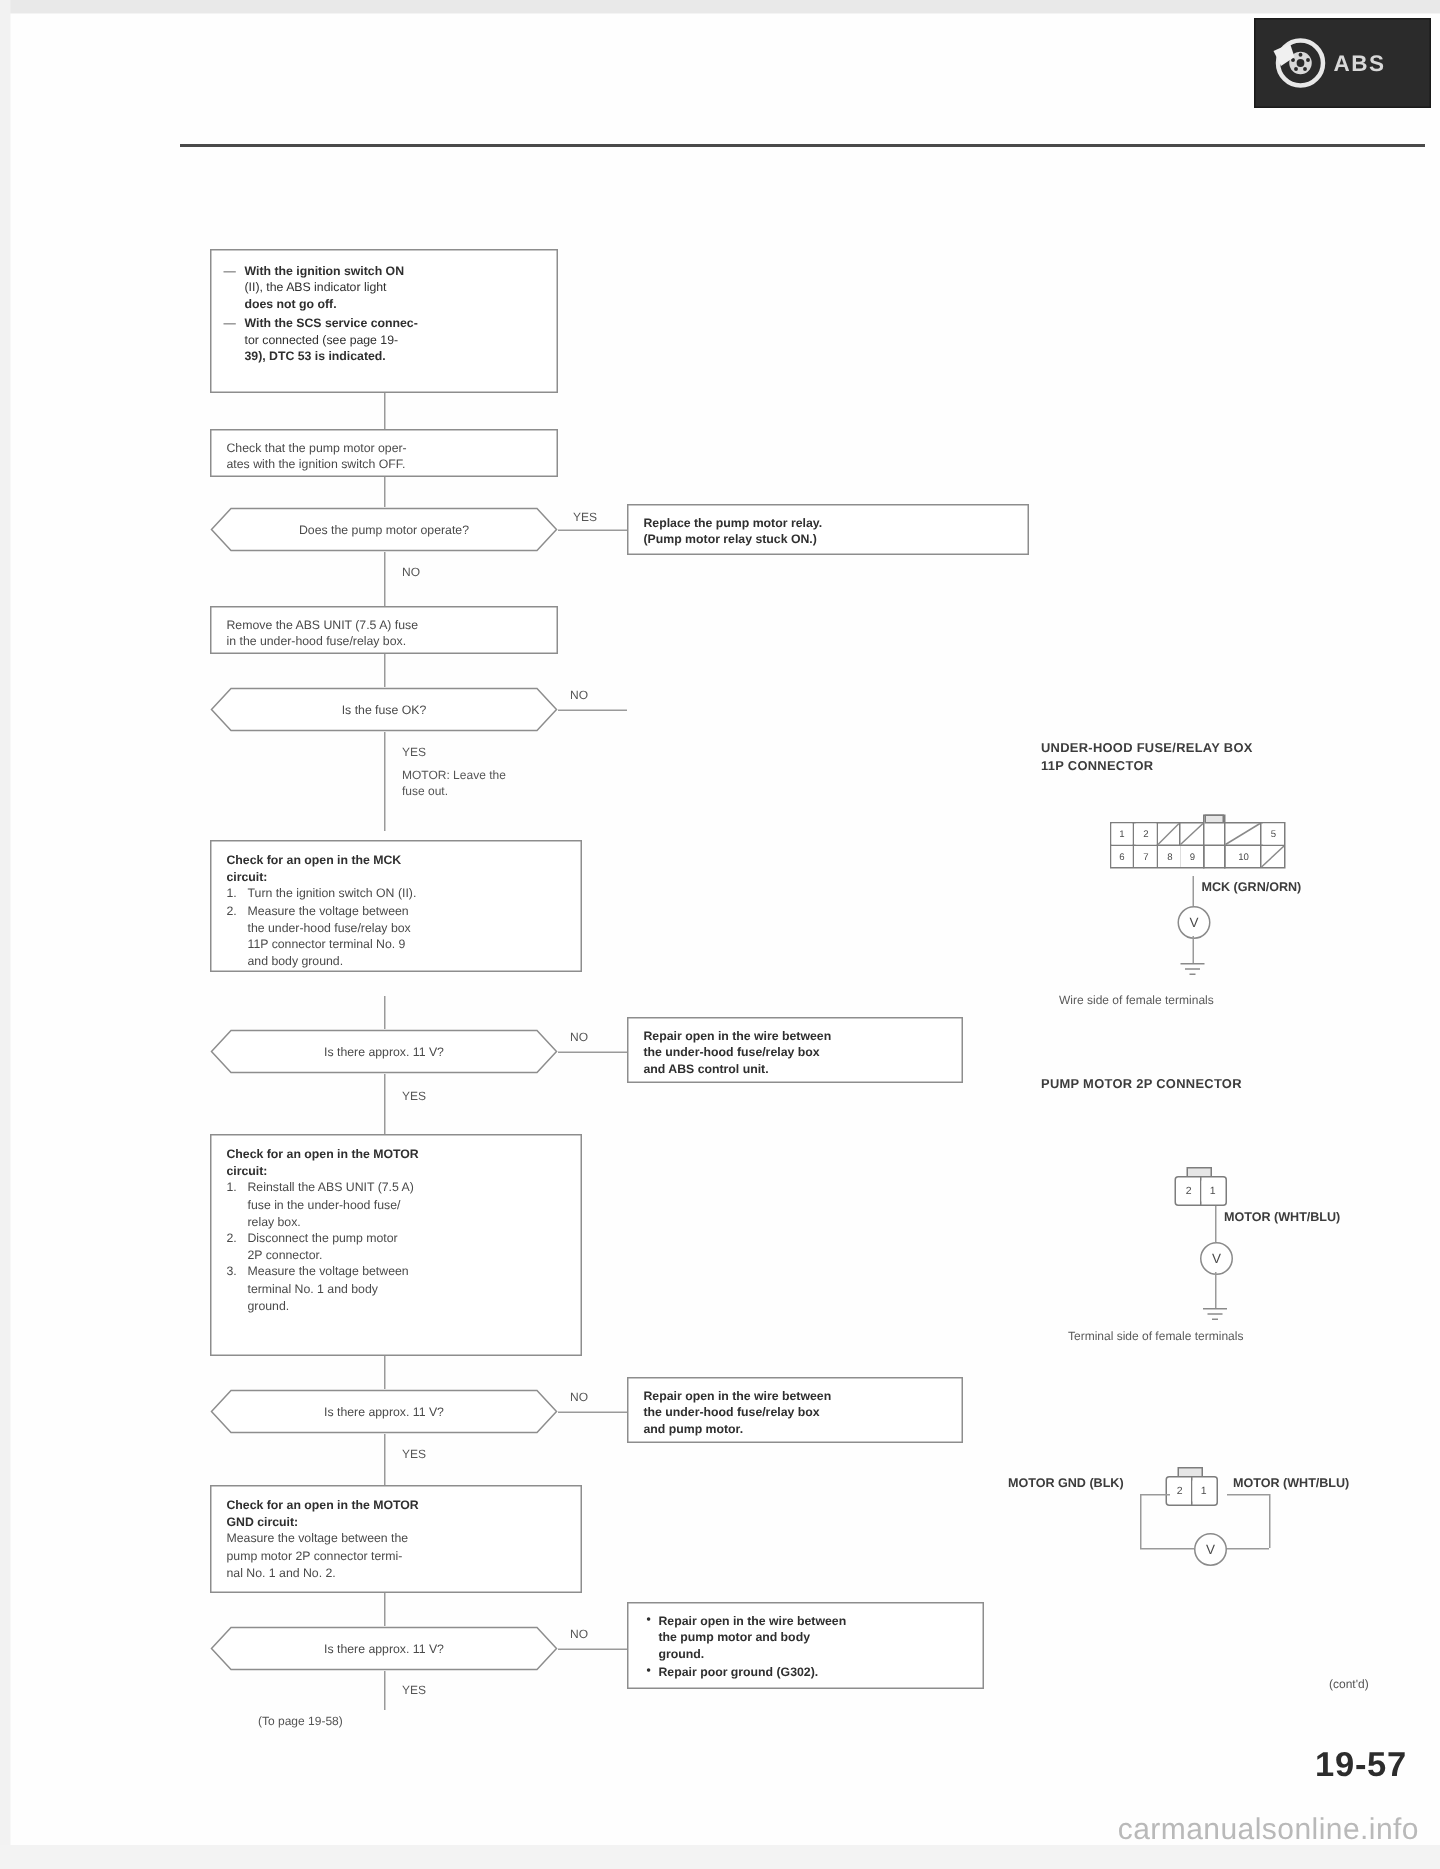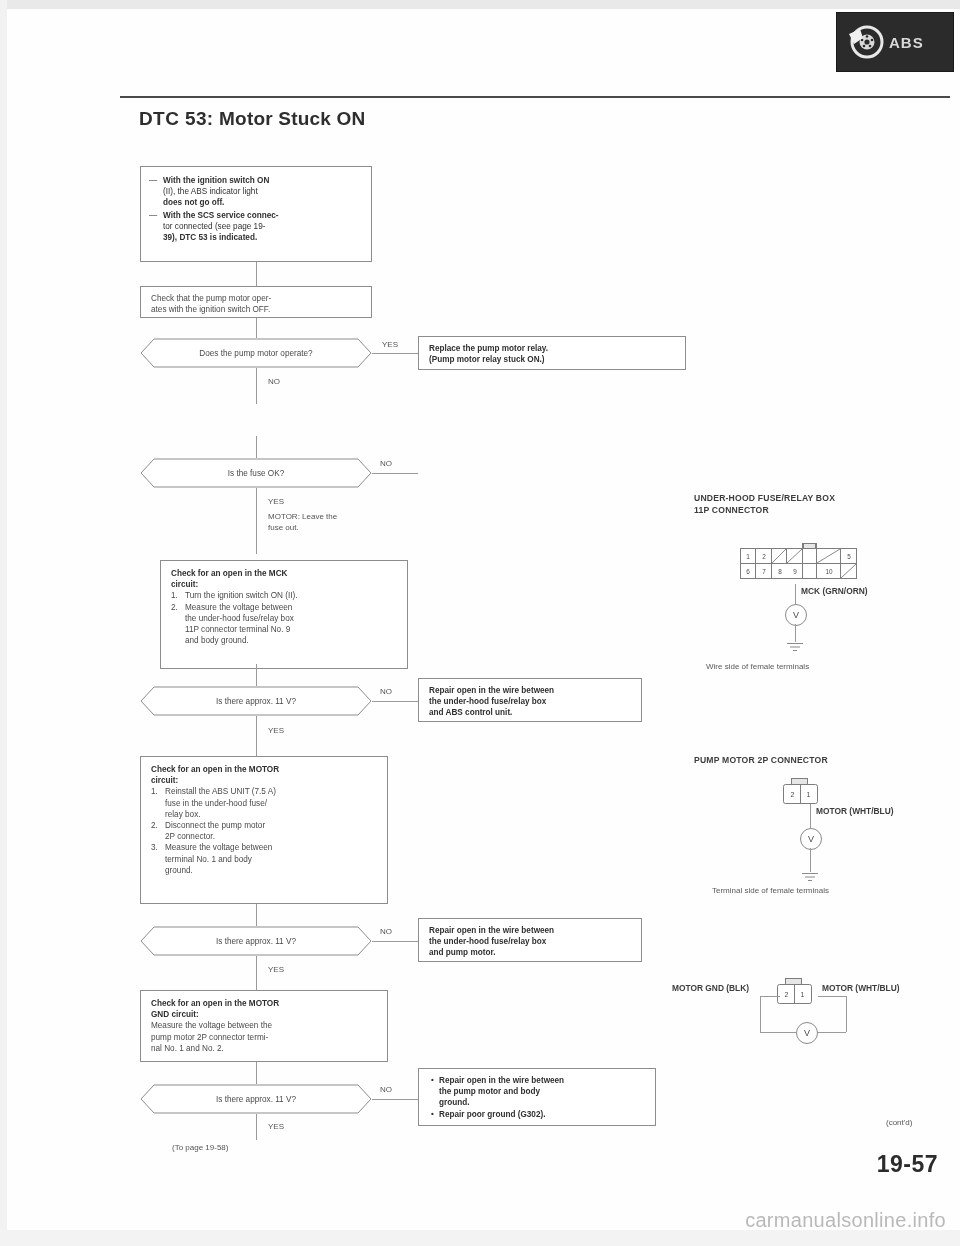--- a/index.html
+++ b/index.html
@@ -90,21 +90,21 @@
   }
 
   .vmeter{
     position:absolute;width:20px;height:20px;border:1px solid #8a8a8a;border-radius:50%;
     display:flex;align-items:center;justify-content:center;
     font-size:9px;color:#4a4a4a;background:#fff;
   }
   .gnd{position:absolute;}
 
   .footer-page{
-    position:absolute;right:22px;bottom:68px;
+    position:absolute;right:22px;bottom:56px;
     font-size:23px;font-weight:bold;color:#2c2c2c;letter-spacing:.5px;
   }
   .contd{position:absolute;font-size:8px;color:#555;}
   .watermark{
     position:absolute;right:14px;bottom:14px;
     font-size:20px;color:#b9b9b9;letter-spacing:.3px;
   }
   .topage{position:absolute;font-size:8px;color:#555;}
 </style>
 </head>
@@ -128,24 +128,20 @@
         <circle cx="21" cy="26" r="1.3" fill="#2b2b2b"></circle>
         <circle cx="19" cy="20" r="1.3" fill="#2b2b2b"></circle>
         <path d="M6 14 L17 9 L20 18 L11 24 Z" fill="#f0f0f0"></path>
       </svg>
     </div>
     <span class="abs-text">ABS</span>
   </div>
 
   <div class="rule-top"></div>
 
-  <div class="page-title">
-    <span class="dtc">DTC 53:</span>
-    <span>Motor Stuck ON</span>
-  </div>
 
   <div class="fbox" style="left:140px;top:166px;width:232px;height:96px;padding:8px 8px 6px 8px;">
     <div class="dash-item">
       <span class="dash">—</span>
       <span class="bold" style="font-weight:bold;color:#2f2f2f;">With the ignition switch ON</span><br>
       <span style="font-weight:normal;color:#2f2f2f;">(II), the ABS indicator light</span><br>
       <span style="font-weight:bold;color:#2f2f2f;">does not go off.</span>
     </div>
     <div class="dash-item">
       <span class="dash">—</span>
@@ -173,40 +169,44 @@
   <div class="hline" style="left:372px;top:353px;width:46px;"></div>
   <div class="lbl" style="left:382px;top:340px;">YES</div>
   <div class="vline" style="left:256px;top:368px;height:36px;"></div>
   <div class="lbl" style="left:268px;top:377px;">NO</div>
 
   <div class="fbox bold" style="left:418px;top:336px;width:268px;height:34px;">
     <span>Replace the pump motor relay.</span><br>
     <span>(Pump motor relay stuck ON.)</span>
   </div>
 
+  <div class="fbox" style="left:140px;top:404px;width:232px;height:32px;">
+    <span>Remove the ABS UNIT (7.5 A) fuse</span><br>
+    <span>in the under-hood fuse/relay box.</span>
+  </div>
 
   <div class="vline" style="left:256px;top:436px;height:22px;"></div>
 
   <div class="hex" style="left:140px;top:458px;width:232px;height:30px;">
     <svg width="232" height="30" viewBox="0 0 232 30">
       <polygon points="14,1 218,1 231,15 218,29 14,29 1,15" fill="#fff" stroke="#8d8d8d" stroke-width="1"></polygon>
     </svg>
     <span>Is the fuse OK?</span>
   </div>
   <div class="hline" style="left:372px;top:473px;width:46px;"></div>
   <div class="lbl" style="left:380px;top:459px;">NO</div>
   <div class="vline" style="left:256px;top:488px;height:66px;"></div>
   <div class="lbl" style="left:268px;top:497px;">YES</div>
   <div class="lbl" style="left:268px;top:511px;line-height:11px;">
     <span>MOTOR:  Leave the</span><br>
     <span>fuse out.</span>
   </div>
 
 
-  <div class="fbox" style="left:140px;top:560px;width:248px;height:109px;padding:7px 8px 6px 10px;margin-left:20px;">
+  <div class="fbox" style="left:140px;top:560px;width:248px;height:88px;padding:7px 8px 6px 10px;">
     <span class="hdr">Check for an open in the MCK</span>
     <span class="hdr">circuit:</span>
     <ol>
       <li>
         <span class="num">1.</span>
         <span>Turn the ignition switch ON (II).</span>
       </li>
       <li>
         <span class="num">2.</span>
         <span>Measure the voltage between</span><br>
@@ -366,21 +366,21 @@
   <div class="vline" style="left:795px;top:624px;height:18px;"></div>
   <div class="gnd" style="left:783px;top:640px;">
     <svg width="24" height="12" viewBox="0 0 24 12">
       <line x1="4" y1="1.5" x2="20" y2="1.5" stroke="#8a8a8a"></line>
       <line x1="7" y1="5" x2="17" y2="5" stroke="#8a8a8a"></line>
       <line x1="10" y1="8.5" x2="14" y2="8.5" stroke="#8a8a8a"></line>
     </svg>
   </div>
   <div class="diagram-caption" style="left:706px;top:662px;">Wire side of female terminals</div>
 
-  <div class="diagram-title" style="left:694px;top:754px;text-align:right;">
+  <div class="diagram-title" style="left:694px;top:716px;text-align:right;">
     <span>PUMP MOTOR 2P CONNECTOR</span>
   </div>
 
   <div class="pingrid" style="left:782px;top:778px;width:46px;height:30px;">
     <svg width="48" height="32" viewBox="0 0 48 32">
       <rect x="9.5" y="0.5" width="16" height="6" fill="#e6e6e6" stroke="#7d7d7d"></rect>
       <rect x="1.5" y="6.5" width="34" height="19" rx="2" fill="#fff" stroke="#7d7d7d"></rect>
       <line x1="18.5" y1="6.5" x2="18.5" y2="25.5" stroke="#7d7d7d"></line>
     </svg>
     <div class="pin" style="left:3px;top:9px;width:15px;height:14px;border:none;font-size:7px;">2</div>

